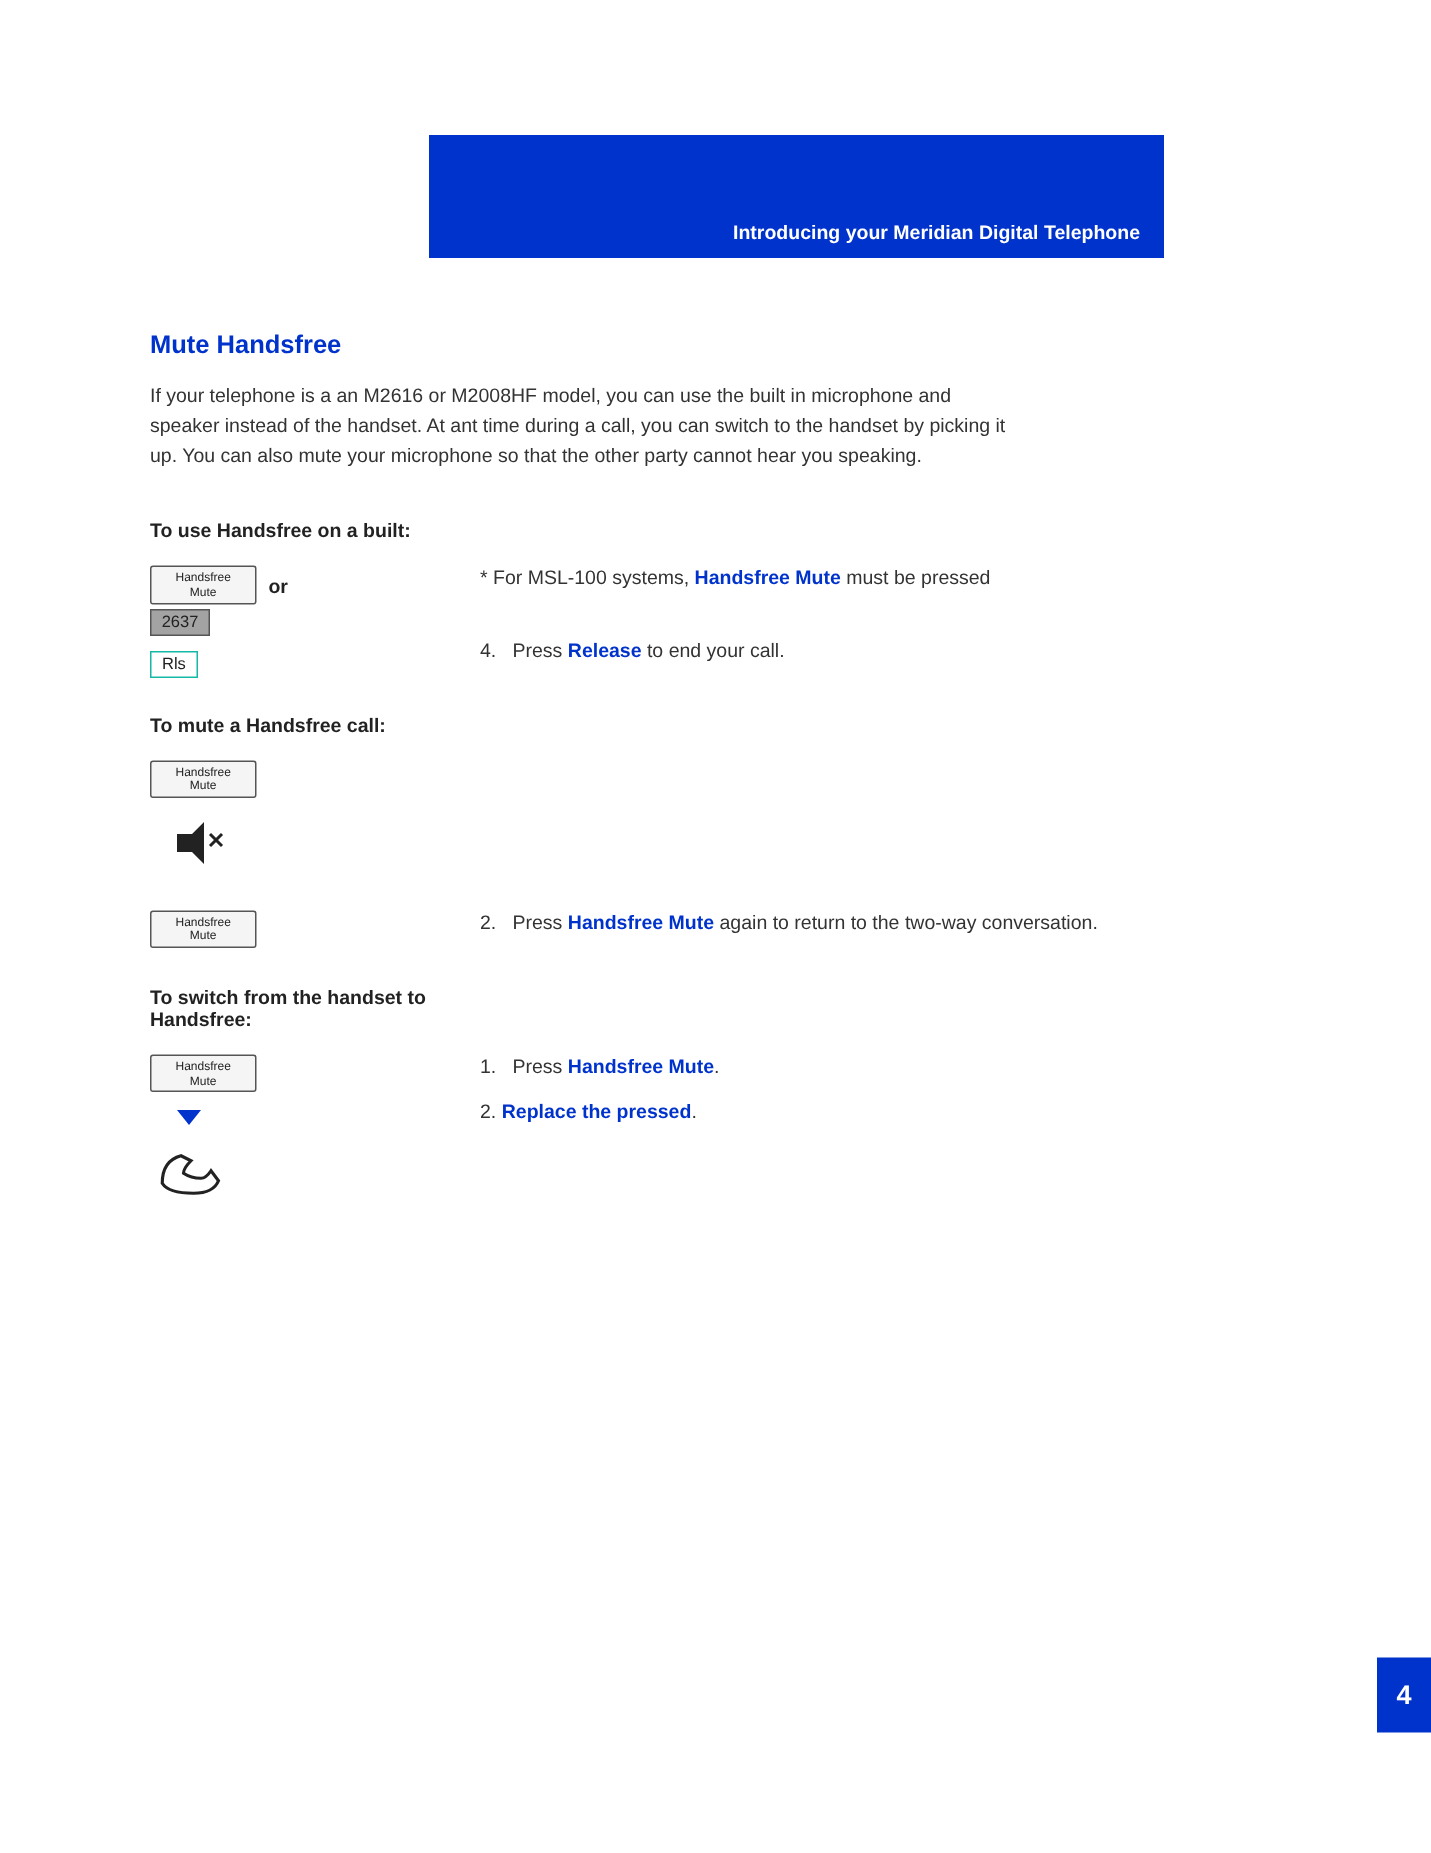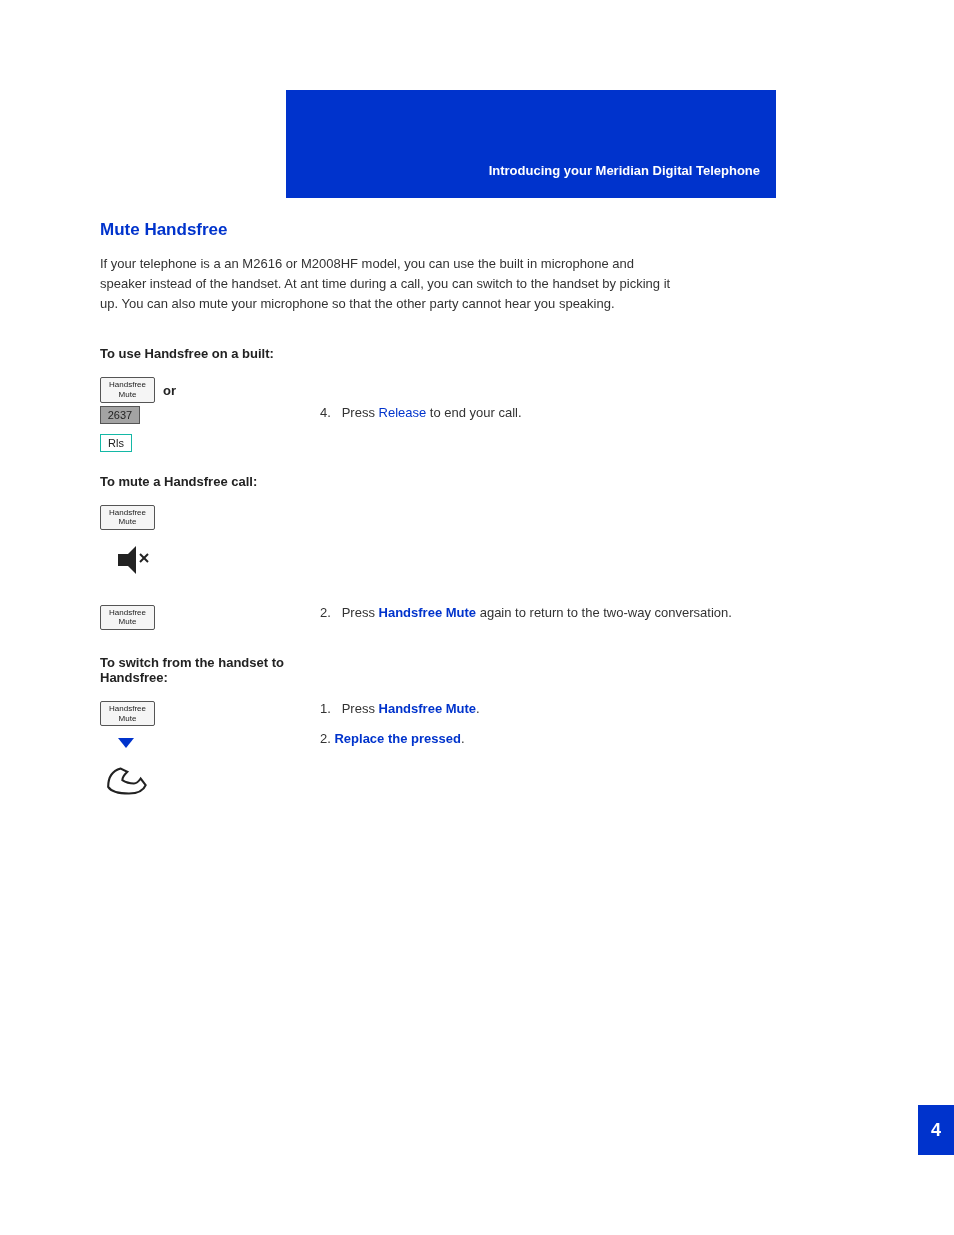--- a/index.html
+++ b/index.html
@@ -13,26 +13,26 @@
       color: #222;
       position: relative;
     }
 
     
     .header-banner {
       position: absolute;
       top: 90px;
       left: 286px;
       width: 490px;
-      height: 108px;
+      height: 82px;
       background-color: #0033cc;
       display: flex;
       align-items: flex-end;
       justify-content: flex-end;
-      padding: 20px 16px;
+      padding: 10px 16px;
     }
 
     .header-title {
       color: #ffffff;
       font-size: 13px;
       font-weight: bold;
       text-align: right;
     }
 
     
@@ -104,21 +104,21 @@
       font-size: 13px;
       color: #333;
       line-height: 1.55;
     }
 
     
     .key-button {
       border: 1px solid #555;
       background: #f5f5f5;
       border-radius: 2px;
-      padding: 2px 0;
+      padding: 2px 16px;
       font-size: 9px;
       text-align: center;
       color: #222;
       display: inline-block;
       min-width: 55px;
     }
 
     .key-button-small {
       font-size: 8px;
       line-height: 1.2;
@@ -144,21 +144,21 @@
       color: #222;
       display: inline-block;
       margin-top: 10px;
     }
 
     .blue {
       color: #0033cc;
     }
 
     .bold {
-      font-weight: normal;
+      font-weight: bold;
     }
 
     
     .speaker-icon {
       margin-top: 10px;
       margin-left: 10px;
     }
 
     .speaker-icon svg {
       width: 40px;
@@ -227,20 +227,23 @@
       <div class="left-col">
         <div class="key-row">
           <div class="key-button key-button-small">Handsfree<br>Mute</div>
           <span class="or-text">or</span>
         </div>
         <div class="key-number">2637</div>
         <div class="key-rls">Rls</div>
       </div>
 
       <div class="right-col">
+        <div class="numbered-item">
+          * For MSL-100 systems, <strong class="blue">Handsfree Mute</strong> must be pressed
+        </div>
         <div class="numbered-item" style="margin-top:28px;">
           4.&nbsp;&nbsp;&nbsp;Press <span class="blue bold">Release</span> to end your call.
         </div>
       </div>
     </div>
   </div>
 
   <div class="section-block">
     <div class="sub-heading">To mute a Handsfree call:</div>
 

